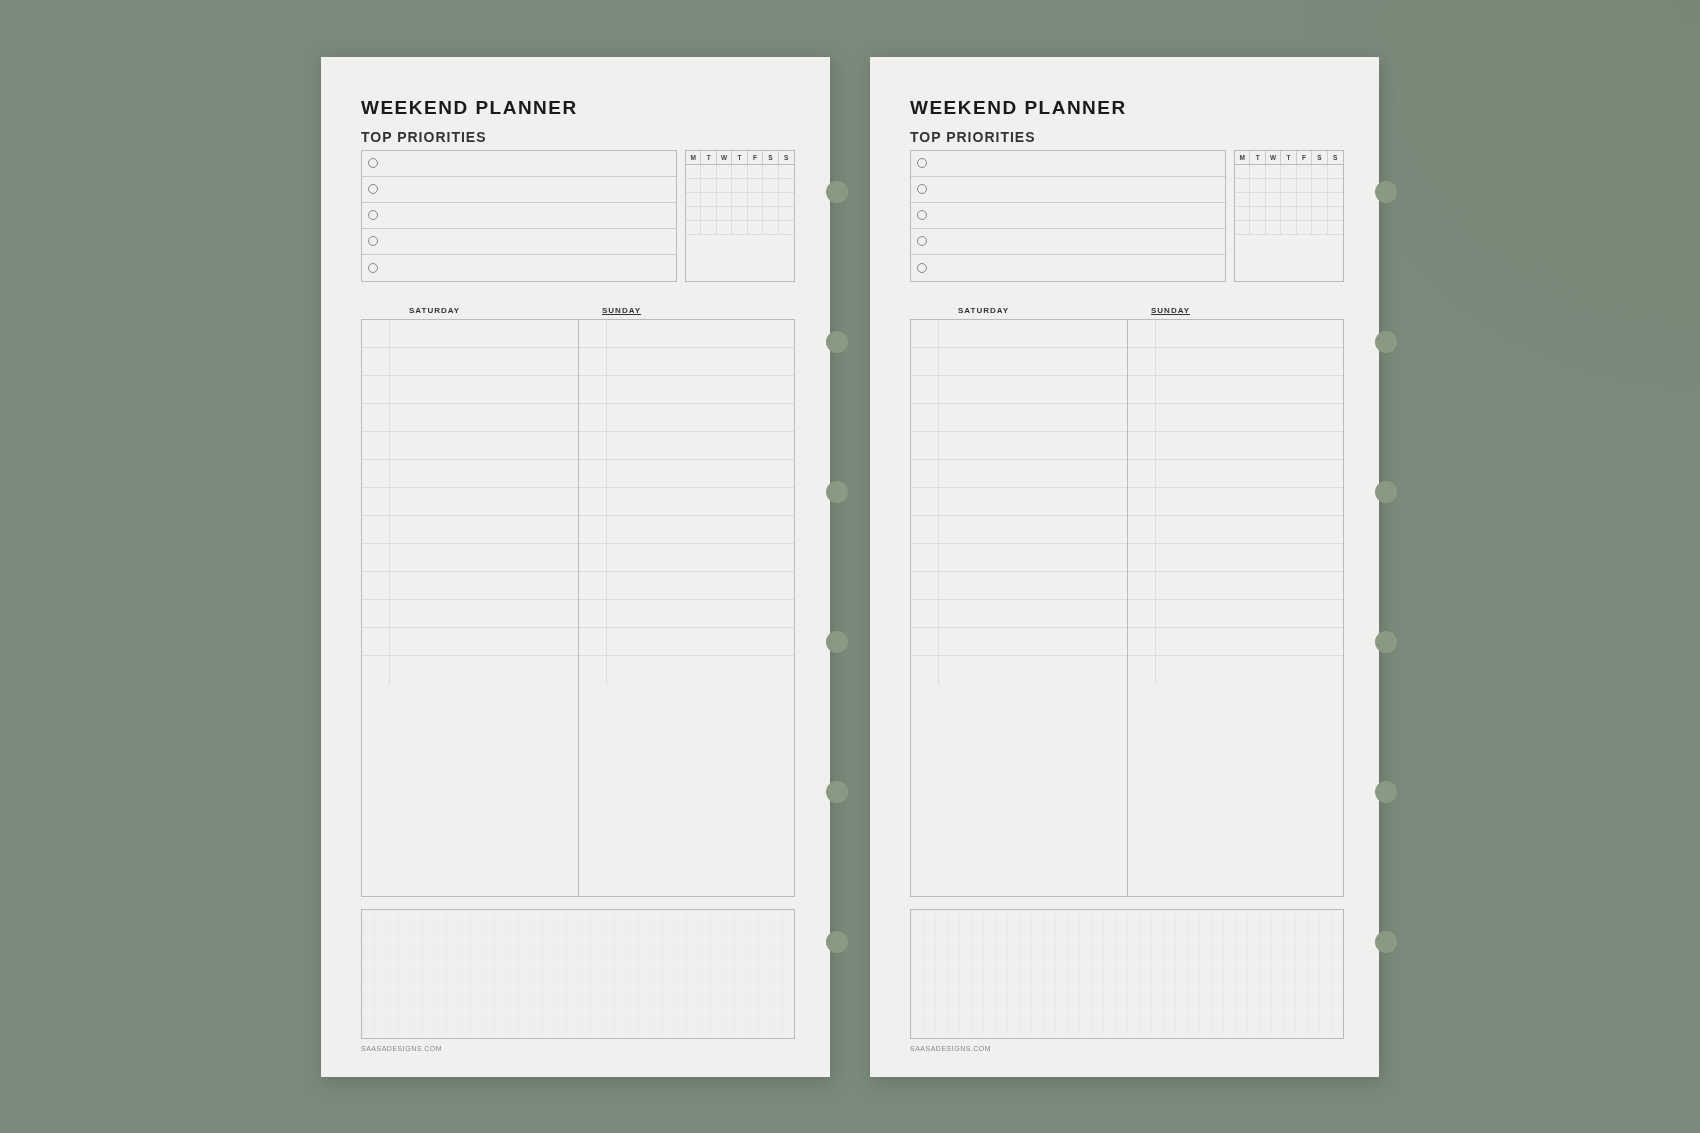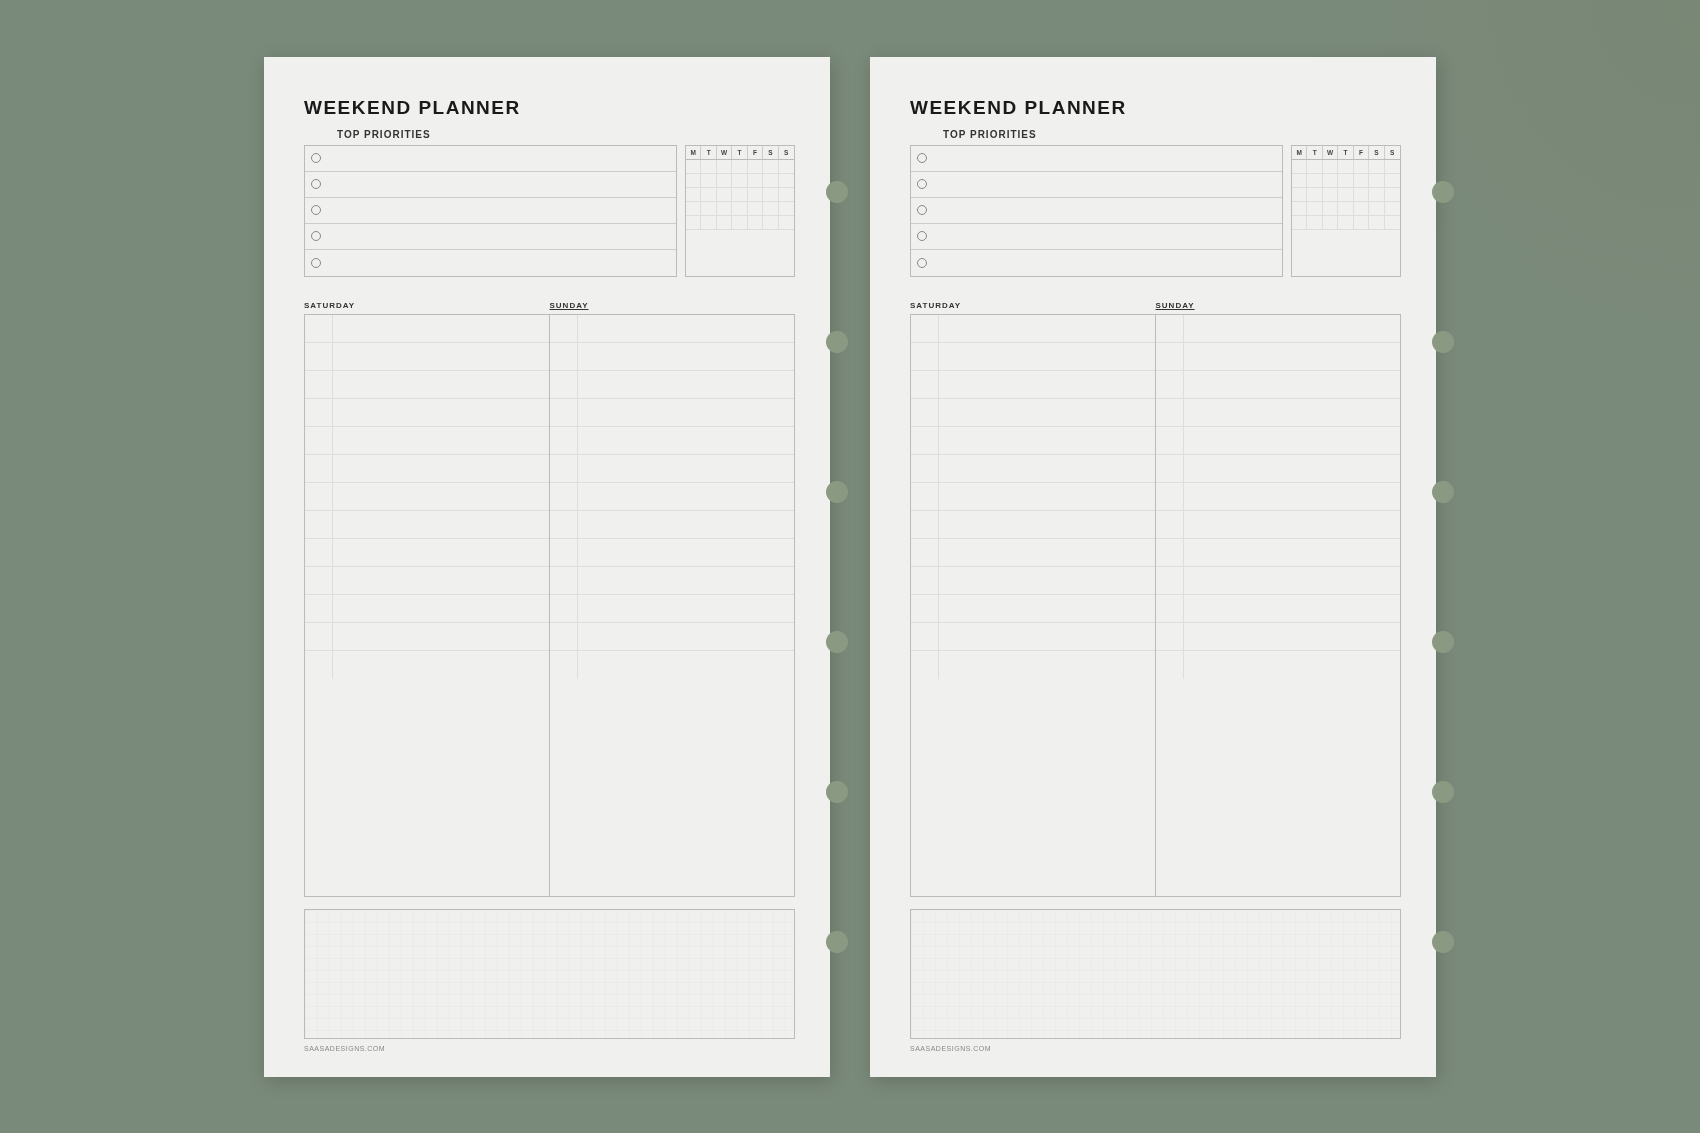--- a/index.html
+++ b/index.html
@@ -21,21 +21,21 @@
     body::before {
       content: '';
       position: absolute;
       top: 0; right: 0;
       width: 400px; height: 400px;
       background: radial-gradient(ellipse at top right, rgba(120,130,110,0.4) 0%, transparent 70%);
       pointer-events: none;
     }
 
     .page {
-      width: 566px;
+      width: 509px;
       height: 1020px;
       background: #f0f0ee;
       position: relative;
       padding: 40px 35px 25px 40px;
       display: flex;
       flex-direction: column;
       gap: 0;
       box-shadow: 2px 4px 18px rgba(0,0,0,0.18);
     }
 
@@ -63,27 +63,26 @@
     .page-title {
       font-size: 19px;
       font-weight: 900;
       letter-spacing: 1.5px;
       color: #1a1a1a;
       margin-bottom: 10px;
       text-transform: uppercase;
     }
 
     .section-label {
-      font-size: 10px;
+      font-size: 14px;
       font-weight: 600;
       letter-spacing: 1px;
       color: #333;
       text-transform: uppercase;
       margin-bottom: 5px;
-      margin-left: 33px;
     }
 
     
     .priorities-section {
       display: flex;
       gap: 8px;
       margin-bottom: 12px;
     }
 
     .priorities-list {
@@ -147,20 +146,21 @@
       border-bottom: 1px solid #ddd;
     }
 
     .cal-cell:nth-child(7n) { border-right: none; }
 
     
     .day-labels {
       display: flex;
       gap: 0;
       margin-bottom: 4px;
+      margin-left: 48px;
     }
 
     .day-label {
       font-size: 8px;
       font-weight: 600;
       letter-spacing: 1px;
       color: #333;
       text-transform: uppercase;
     }
 

